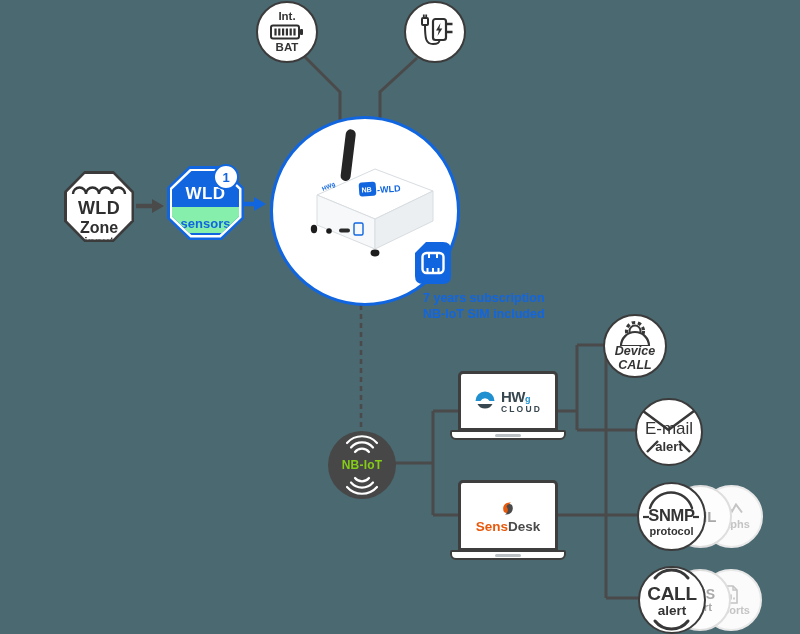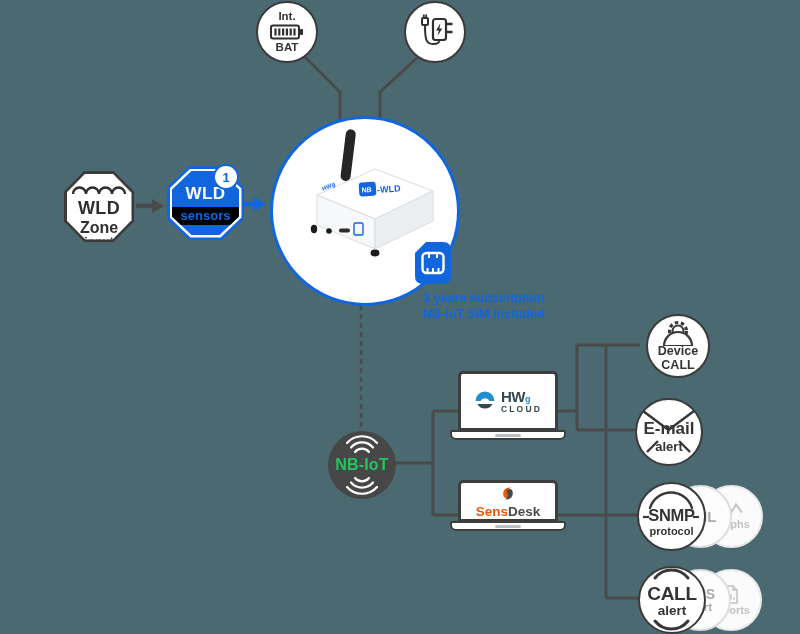--- a/index.html
+++ b/index.html
@@ -28,30 +28,30 @@
             margin-top:-1px;box-sizing:border-box;display:flex;align-items:center;justify-content:center;}
   .lap-notch{width:26px;height:3px;background:#b9bfc2;border-radius:2px;}
   .cloud-row{display:flex;align-items:center;gap:5px;}
   .hw-main{font-size:15px;font-weight:800;color:#37474f;letter-spacing:-.5px;line-height:1;}
   .hw-sub{font-size:9px;font-weight:700;color:#2090d0;}
   .hw-cap{font-size:8.5px;font-weight:800;color:#37474f;letter-spacing:2.2px;line-height:1;margin-top:1px;}
   .sd-row{font-size:13.5px;font-weight:800;line-height:1;margin-top:2px;}
   .sd-a{color:#e8590c;} .sd-b{color:#4a4a4a;}
   
   .sens-title{position:relative;color:#fff;font-size:17px;font-weight:800;letter-spacing:.5px;margin-top:13px;text-align:center;}
-  .sens-band{position:relative;background:#000000;margin-top:3px;padding:1px 0 2px;text-align:center;
+  .sens-band{position:relative;background:#86efac;margin-top:3px;padding:9px 0 2px;text-align:center;
              color:#1166e0;font-size:13px;font-weight:800;}
   .badge{position:absolute;width:22px;height:22px;background:#fff;border:2px solid #1166e0;border-radius:50%;
          color:#1166e0;font-size:13px;font-weight:800;display:flex;align-items:center;justify-content:center;z-index:5;}
   .bigc{background:#fff;border:3px solid #1166e0;border-radius:50%;z-index:2;}
   .bigc-label{position:absolute;left:0;right:0;top:138px;text-align:center;color:#1166e0;
               font-size:20px;font-weight:800;letter-spacing:.5px;}
   .sim-note{color:#1166e0;font-size:12.5px;font-weight:800;line-height:1.3;z-index:3;}
   .nbiot{background:#474747;border-radius:50%;z-index:2;display:flex;align-items:center;justify-content:center;position:relative;}
-  .nbiot-label{position:relative;color:#22c55e;font-size:16px;font-weight:700;letter-spacing:.2px;z-index:2;}
+  .nbiot-label{position:relative;color:#84cc16;font-size:12px;font-weight:700;letter-spacing:.2px;z-index:2;}
   .icon-abs{position:absolute;inset:0;}
 </style>
 </head>
 <body>
 
 <svg class="wires" width="800" height="634">
   <g stroke="#4a4a4a" stroke-width="3" fill="none">
     <polyline points="305,57 340,92 340,122"></polyline>
     <polyline points="417,58 380,92 380,122"></polyline>
     <line x1="395" y1="463" x2="433" y2="463"></line>
@@ -154,21 +154,21 @@
   <path d="M12,1 H29 Q37,1 37,9 V35 Q37,43 29,43 H9 Q1,43 1,35 V12 Z" fill="#1166e0"></path>
   <rect x="8.5" y="12" width="21" height="20" rx="4" fill="none" stroke="#ffffff" stroke-width="2.4"></rect>
   <line x1="15" y1="12.5" x2="15" y2="17" stroke="#ffffff" stroke-width="2"></line>
   <line x1="23" y1="12.5" x2="23" y2="17" stroke="#ffffff" stroke-width="2"></line>
   <line x1="13.5" y1="31.5" x2="13.5" y2="27" stroke="#ffffff" stroke-width="2"></line>
   <line x1="19" y1="31.5" x2="19" y2="27" stroke="#ffffff" stroke-width="2"></line>
   <line x1="24.5" y1="31.5" x2="24.5" y2="27" stroke="#ffffff" stroke-width="2"></line>
 </svg>
 
 <div class="abs sim-note" style="left:423px;top:290px;">
-  <div>3 years subscription</div>
+  <div>7 years subscription</div>
   <div>NB-IoT SIM included</div>
 </div>
 
 <div class="abs nbiot" style="left:328px;top:431px;width:68px;height:68px;">
   <svg class="icon-abs" width="68" height="68" viewBox="0 0 68 68">
     <g fill="none" stroke="#ffffff" stroke-width="2.2" stroke-linecap="round">
       <path d="M27,21 A9,9 0 0 1 41,21"></path>
       <path d="M23,16.5 A14.5,14.5 0 0 1 45,16.5"></path>
       <path d="M19,12 A20,20 0 0 1 49,12"></path>
       <path d="M27,47 A9,9 0 0 0 41,47"></path>
@@ -194,53 +194,53 @@
         <div class="hw-cap">CLOUD</div>
       </div>
     </div>
   </div>
   <div class="lap-base">
       <div class="lap-notch"></div>
     </div>
 </div>
 
 <div class="laptop" style="left:450px;top:480px;">
-  <div class="lap-screen" style="height:42px;">
+  <div class="lap-screen" style="height:71px;">
     <div style="display:flex;flex-direction:column;align-items:center;">
       <svg width="20" height="20" viewBox="0 0 20 20">
         <path d="M6,14 C3.5,9 7,3.5 13,4.5 C9.5,7 9.5,10 11.5,12.5 C10.5,15.5 8,15.8 6,14 Z" fill="#e8590c"></path>
         <path d="M14,7 C16.5,12 13,17.5 7,16.5 C10.5,14 10.5,11 8.5,8.5 C9.5,5.5 12,5.2 14,7 Z" fill="#4a4a4a"></path>
       </svg>
       <div class="sd-row">
         <span class="sd-a">Sens</span><span class="sd-b">Desk</span>
       </div>
     </div>
   </div>
   <div class="lap-base">
       <div class="lap-notch"></div>
     </div>
 </div>
 
-<div class="abs cnode" style="left:646px;top:314px;width:64px;height:64px;">
+<div class="abs cnode" style="left:603px;top:314px;width:64px;height:64px;font-style:italic;">
   <svg width="34" height="26" viewBox="0 0 34 26">
     <circle cx="17" cy="11" r="8.5" fill="none" stroke="#383838" stroke-width="3.2" stroke-dasharray="3.4 2.7"></circle>
     <circle cx="17" cy="11" r="5.5" fill="#fff" stroke="#383838" stroke-width="2"></circle>
     <path d="M3,26 A14,14 0 0 1 31,26 Z" fill="#ffffff" stroke="#383838" stroke-width="2.2"></path>
   </svg>
   <div class="t-sm" style="font-size:12.5px;margin-top:-2px;">Device</div>
   <div class="t-sm" style="font-size:12.5px;">CALL</div>
 </div>
 
 <div class="abs cnode" style="left:635px;top:398px;width:68px;height:68px;">
   <svg class="icon-abs" width="63" height="63" viewBox="0 0 63 63">
     <polyline points="6,11 31.5,30 57,11" fill="none" stroke="#383838" stroke-width="2.6"></polyline>
     <line x1="10" y1="52" x2="21" y2="41" stroke="#383838" stroke-width="2.4"></line>
     <line x1="53" y1="52" x2="42" y2="41" stroke="#383838" stroke-width="2.4"></line>
   </svg>
-  <div style="position:relative;font-size:17px;font-weight:700;margin-top:8px;">E-mail</div>
+  <div style="position:relative;font-size:17px;font-weight:400;margin-top:8px;">E-mail</div>
   <div style="position:relative;font-size:13px;font-weight:600;">alert</div>
 </div>
 
 <div class="abs cnode ghost2" style="left:700px;top:485px;width:63px;height:63px;z-index:2;">
   <svg width="22" height="15" viewBox="0 0 22 15">
     <polyline points="1,14 7,3 11,8.5 15,1.5 21,9.5" fill="none" stroke="#c4c4c4" stroke-width="2"></polyline>
   </svg>
   <div style="font-size:11px;font-weight:700;">graphs</div>
 </div>
 <div class="abs cnode ghost" style="left:669px;top:485px;width:63px;height:63px;z-index:3;">

